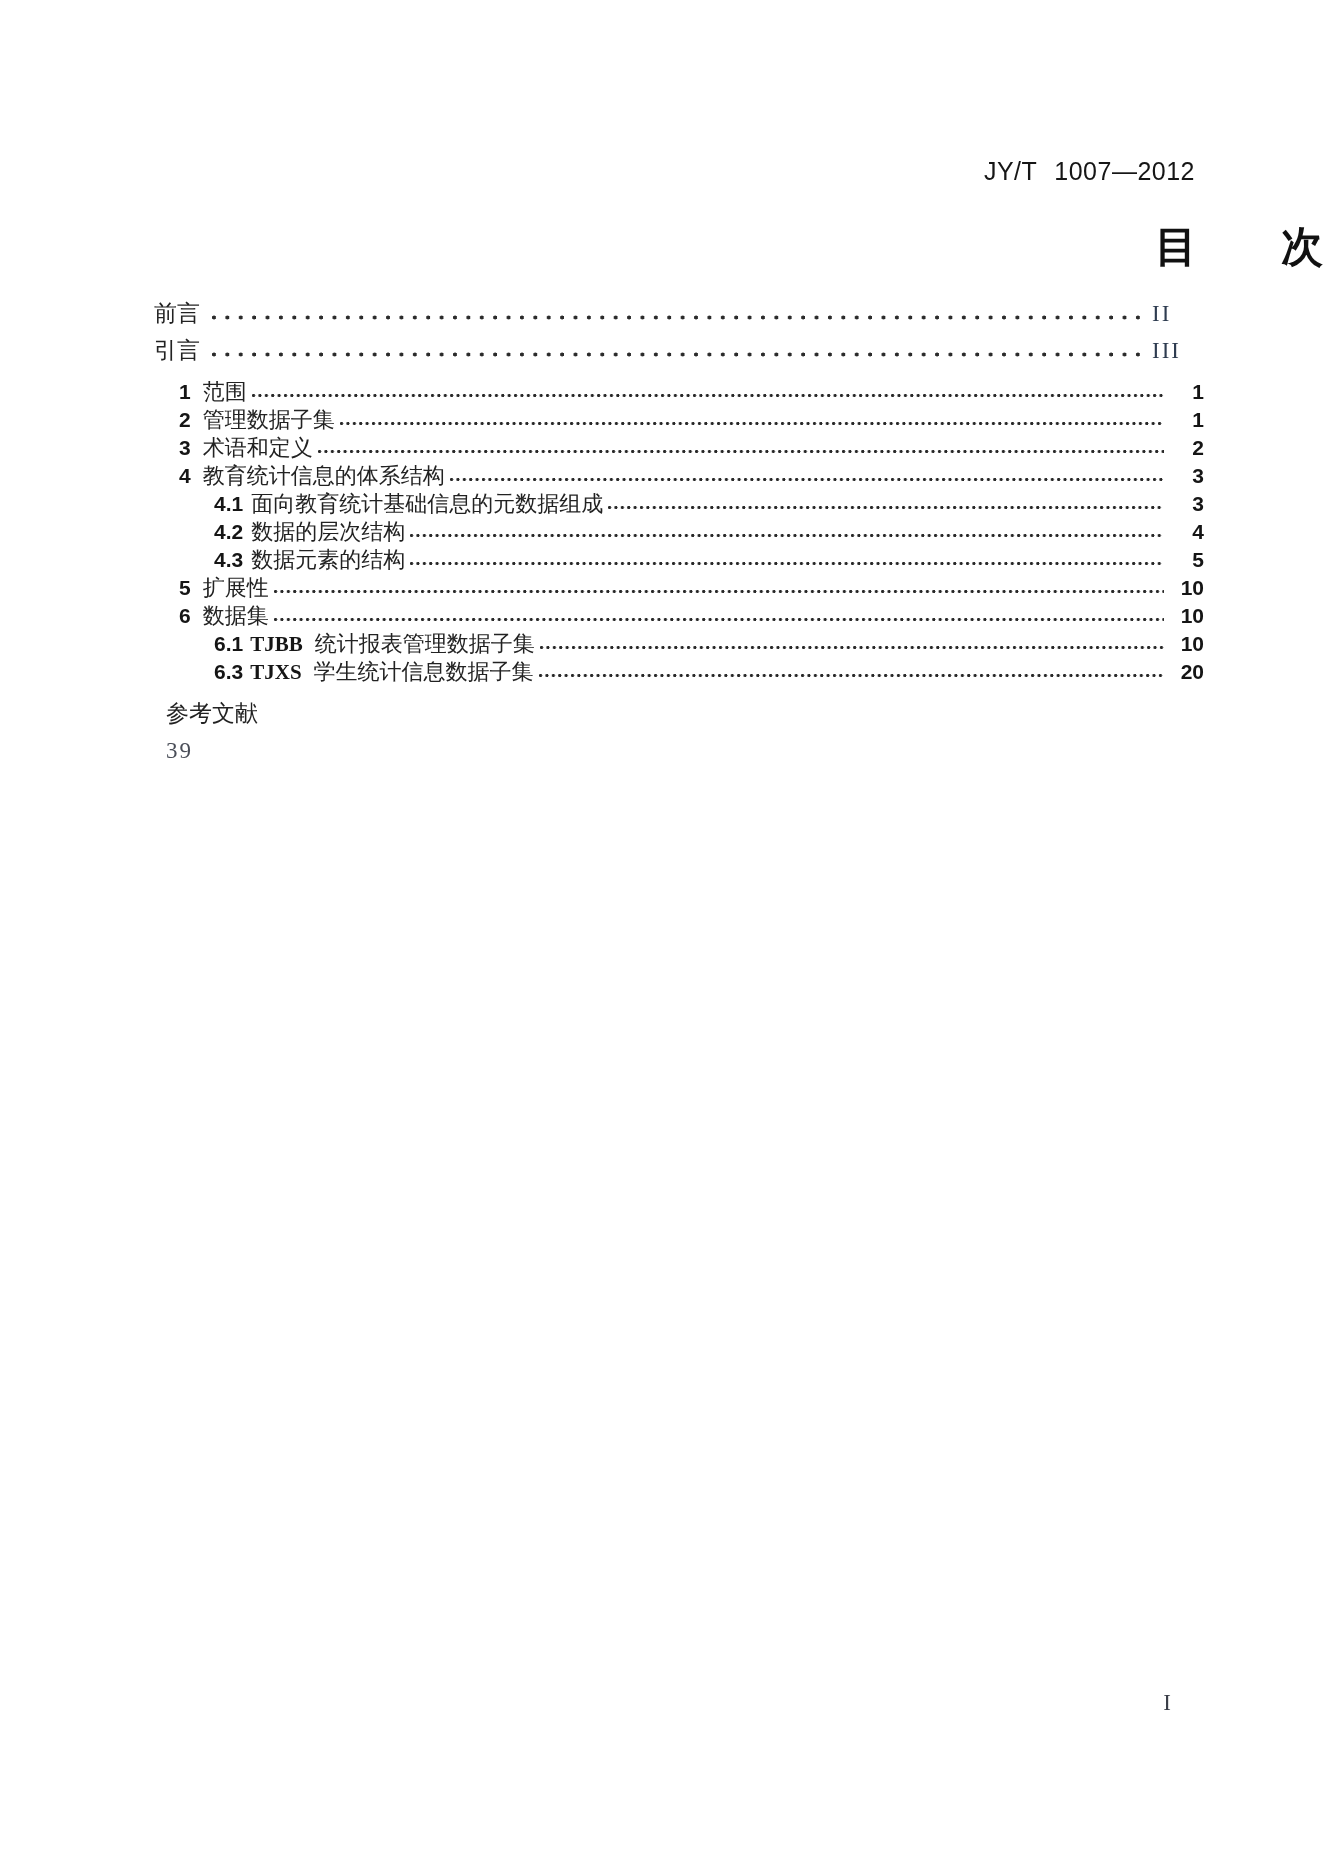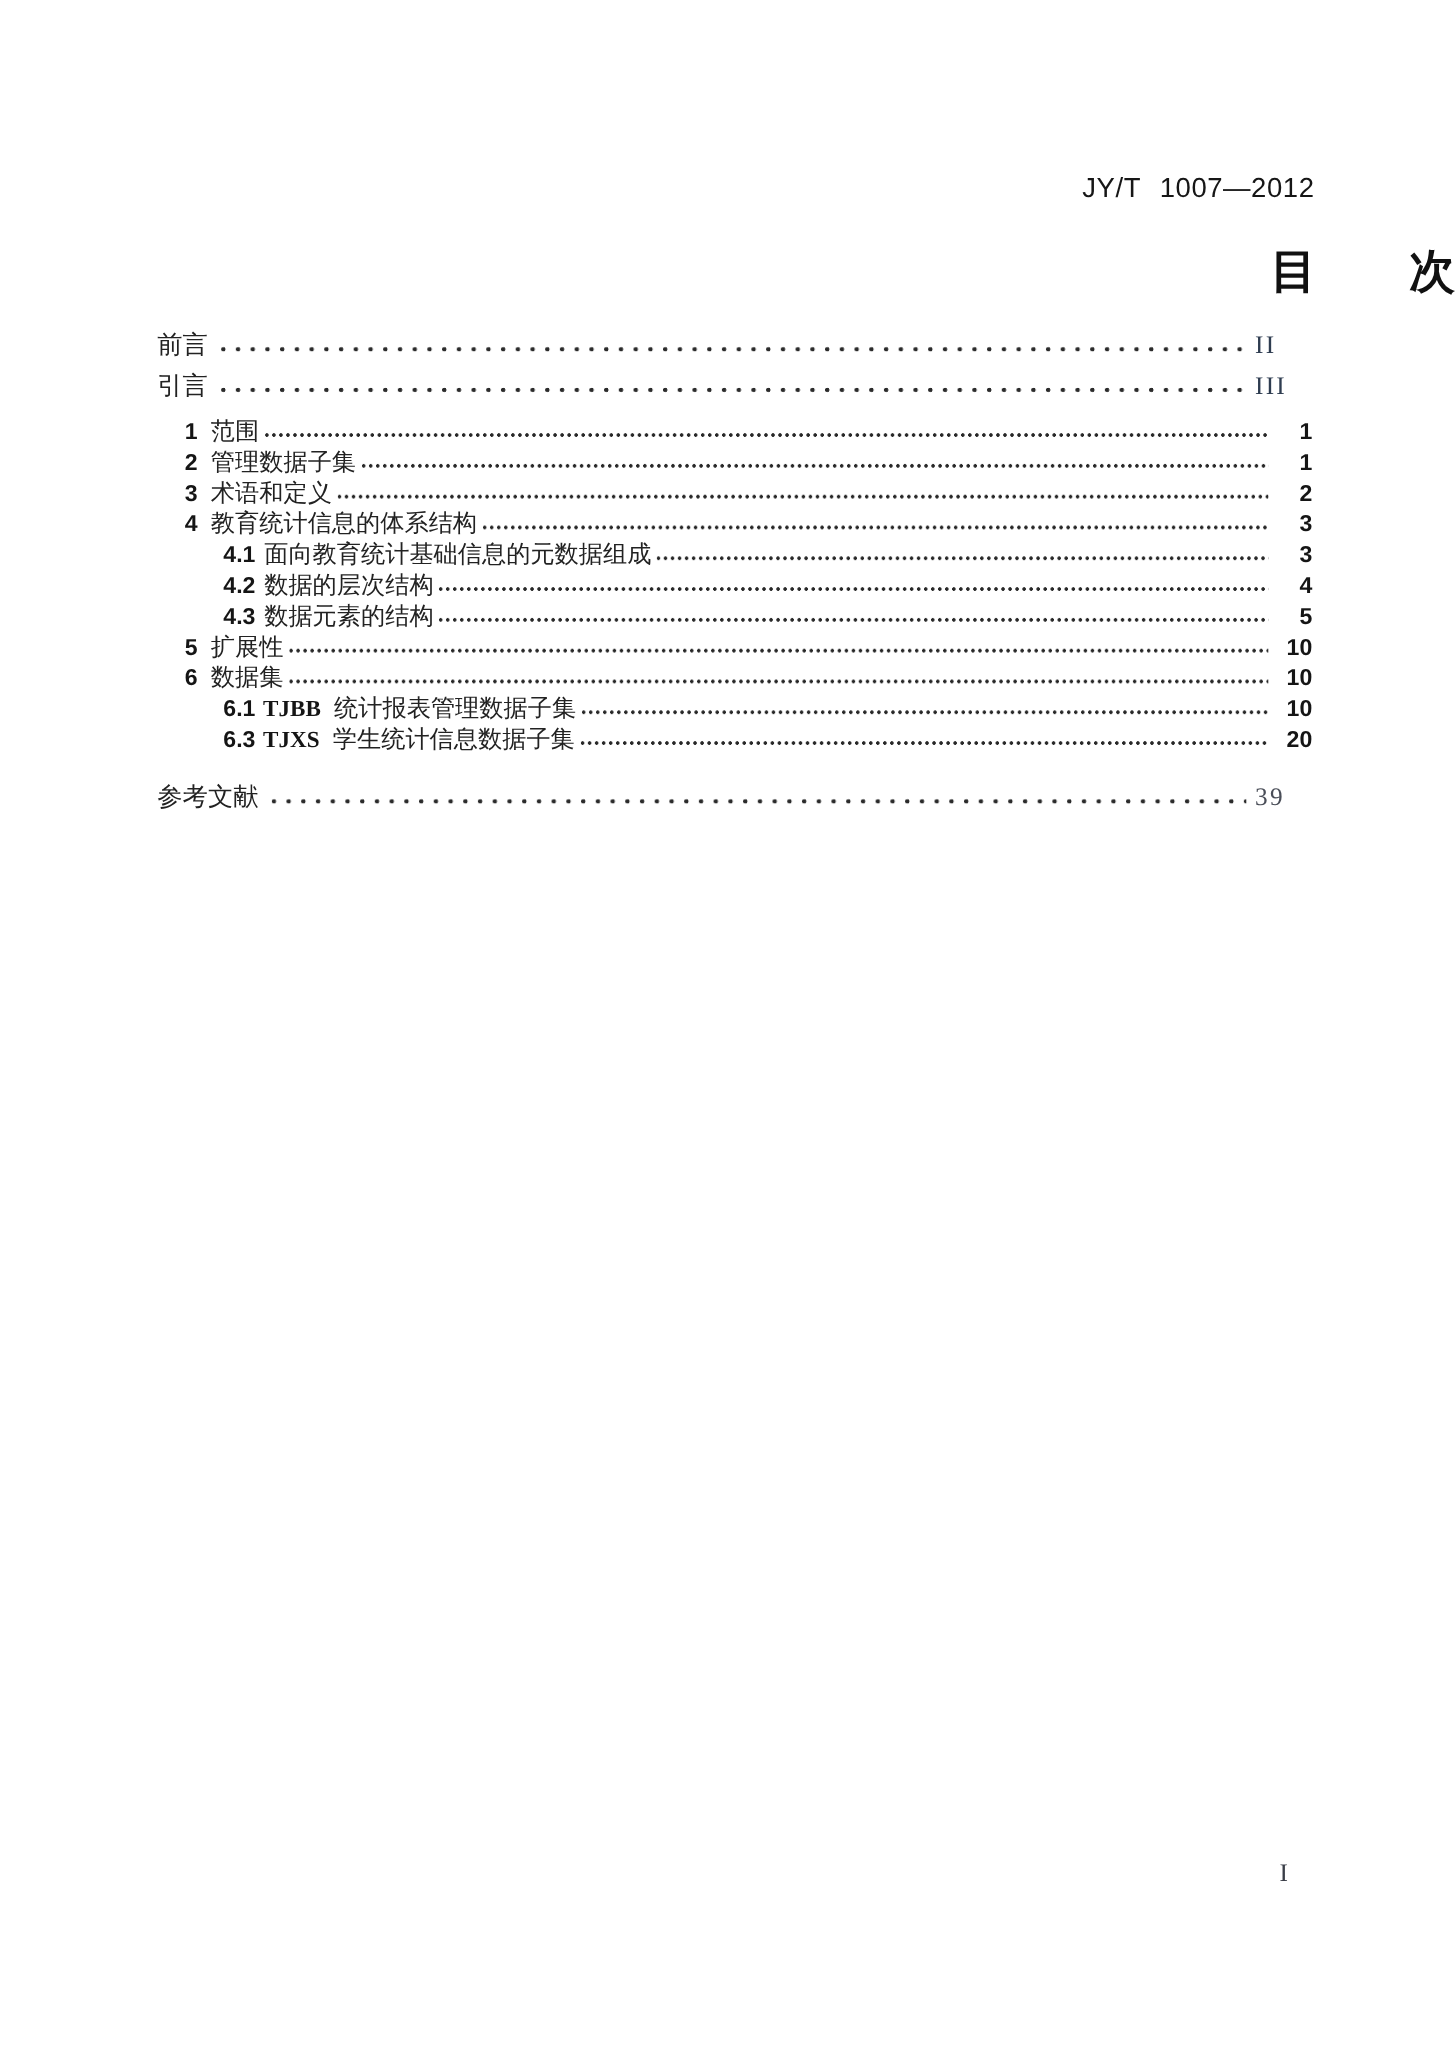--- a/index.html
+++ b/index.html
@@ -27,40 +27,40 @@
     top:219px; left:0; width:100%;
     text-align:right;
     font-family:"Liberation Sans", sans-serif;
     font-weight:700;
     font-size:42px;
     color:#111;
   }
 
   .toc {
     position:absolute;
-    left:143px; top:295px;
+    left:154px; top:295px;
     width:1050px;
   }
 
   .row {
     display:flex;
     align-items:baseline;
     white-space:nowrap;
   }
 
   
   .front-row { height:37px; line-height:37px; font-size:23px; }
 
   
   .entries { margin-top:9px; }
   .entry-row { height:28px; line-height:28px; font-size:22px; }
   .lvl1 { padding-left:25px; }
   .lvl2 { padding-left:60px; }
 
-  .back { margin-top:20px; }
+  .back { margin-top:9px;flex-direction:column; }
 
   .num {
     font-family:"Liberation Sans", sans-serif;
     font-weight:700;
     font-size:21px;
     color:#151515;
     margin-right:12px;
   }
   .lvl2 .num { margin-right:8px; }
   .haskey .num { margin-right:7px; }

